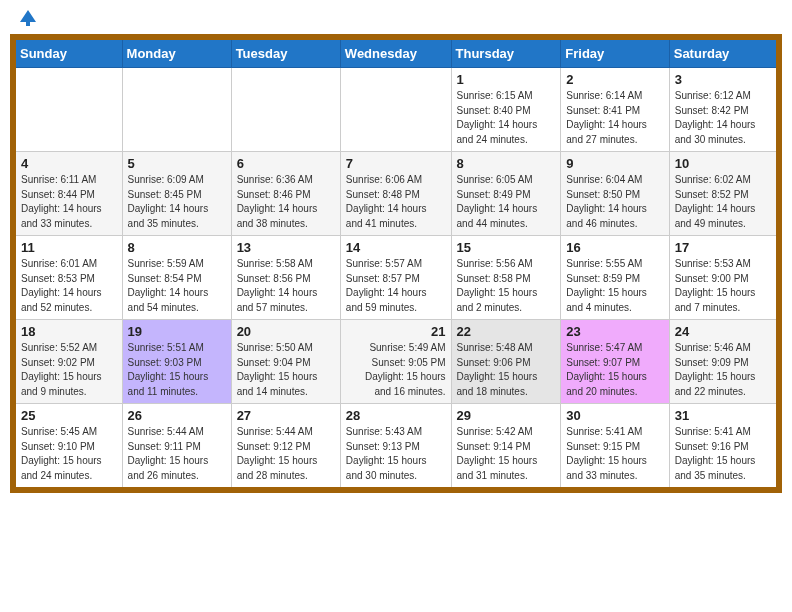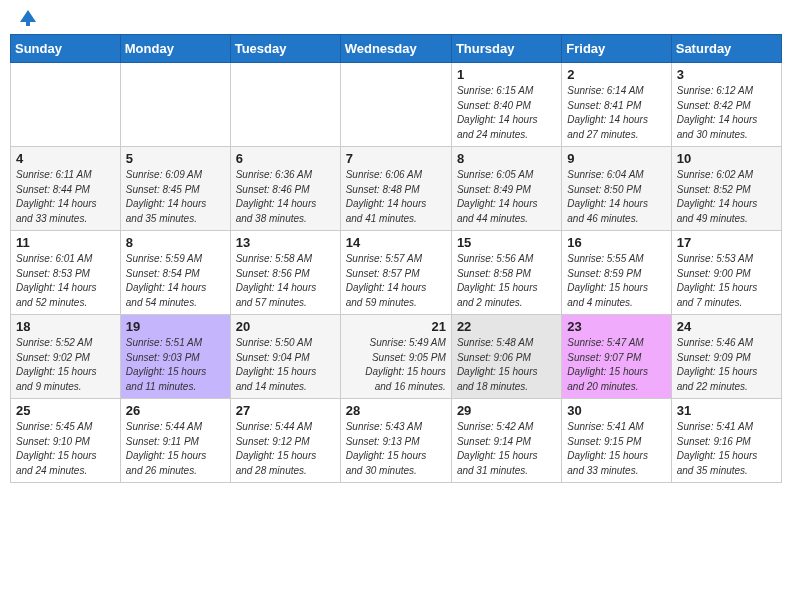--- a/index.html
+++ b/index.html
@@ -43,21 +43,21 @@
       color: #1a3a5c;
     }
     .subtitle {
       font-size: 15px;
       color: #333;
       font-weight: normal;
     }
     .calendar {
       width: 100%;
       border-collapse: collapse;
-      border: 1px solid #a16207;
+      border: 6px solid #a16207;
     }
     .calendar th {
       background: #2176c7;
       color: #fff;
       font-size: 13px;
       font-weight: bold;
       padding: 6px 4px;
       text-align: left;
       border: 1px solid #1a60a8;
     }
@@ -78,21 +78,20 @@
       font-size: 13px;
       font-weight: bold;
       color: #222;
       display: block;
       margin-bottom: 2px;
     }
     .day-info {
       font-size: 10px;
       color: #333;
       line-height: 1.45;
-      font-style: italic;
     }
     .empty-cell {
       background: #fff !important;
     }
   </style>
 </head>
 <body>
 
 <div class="header">
   <div class="logo">

